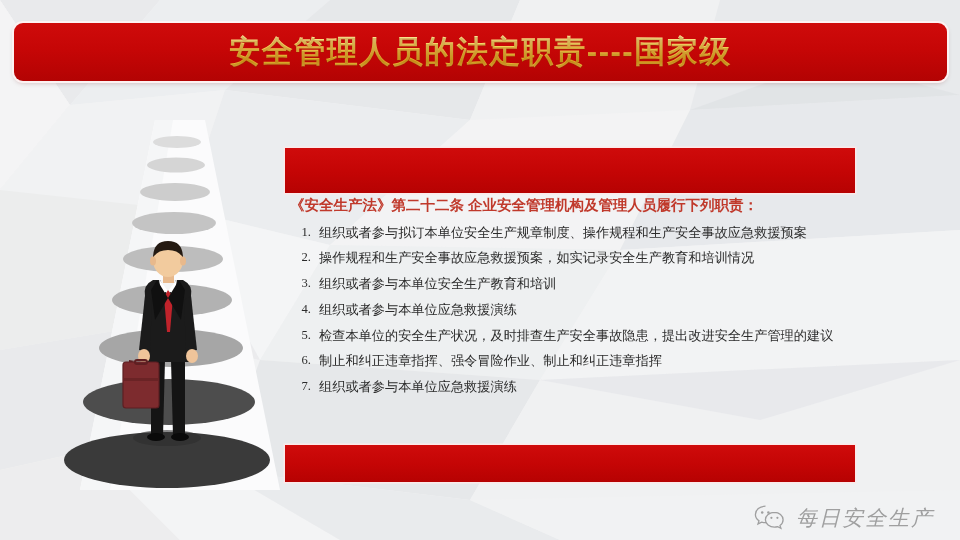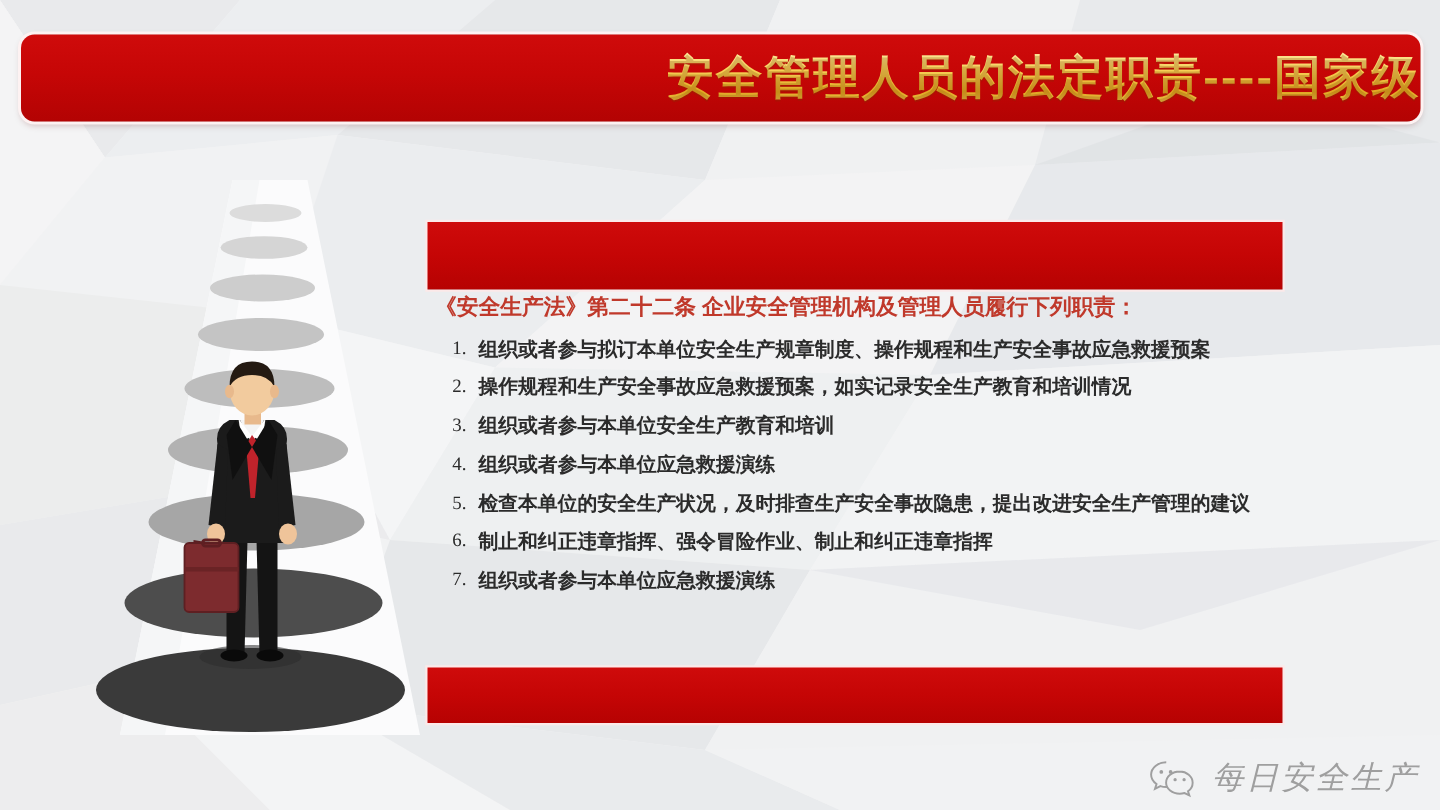--- a/index.html
+++ b/index.html
@@ -29,21 +29,21 @@
     position: absolute;
     left: 14px;
     top: 23px;
     width: 933px;
     height: 58px;
     border-radius: 9px;
     background: linear-gradient(180deg, #cf0b0b 0%, #c60606 45%, #b30303 100%);
     box-shadow: 0 0 0 2px #fdf2f2, 0 2px 5px rgba(90,0,0,0.25);
     display: flex;
     align-items: center;
-    justify-content: flex-end;
+    justify-content: center;
   }
   .title-text {
     font-size: 31px;
     font-weight: bold;
     letter-spacing: 1.5px;
     color: #f7cf52;
     background: linear-gradient(180deg,#fdf0b0 0%,#f6cf55 38%,#e0a822 72%,#f3d46a 100%);
     -webkit-background-clip: text;
     background-clip: text;
     -webkit-text-fill-color: transparent;
@@ -112,30 +112,29 @@
     width: 26px;
     flex: 0 0 26px;
     text-align: right;
     padding-right: 8px;
     color: #2b2b2b;
     font-size: 12.6px;
     font-family: "Liberation Serif", "DejaVu Serif", serif;
   }
   ol.duties li .txt {
     flex: 1 1 auto;
-    font-weight: bold;
   }
 
   
   .watermark {
     position: absolute;
-    right: 14px;
+    right: 26px;
     bottom: 8px;
     display: flex;
-    align-items: flex-end;
+    align-items: flex-start;
     gap: 9px;
     opacity: 0.62;
   }
   .watermark .wm-text {
     font-size: 21px;
     color: #6d6d6d;
     font-family: "Liberation Serif", "DejaVu Serif", serif;
     letter-spacing: 2px;
     font-style: italic;
   }

